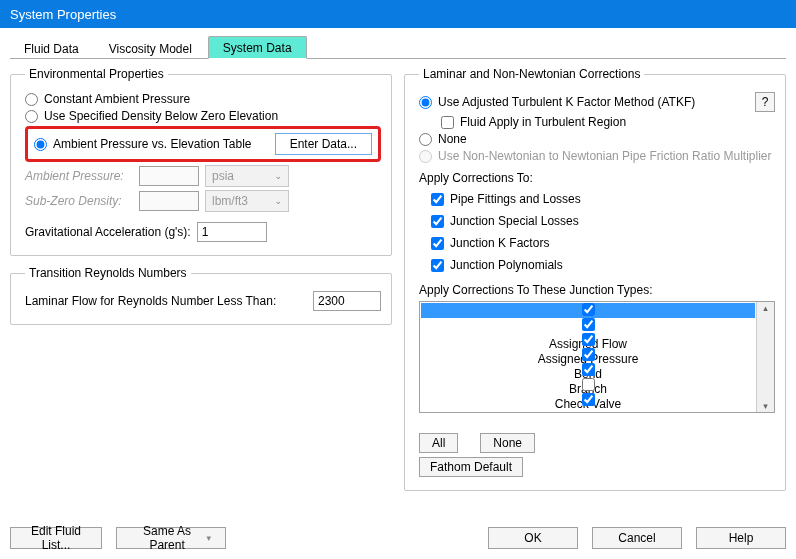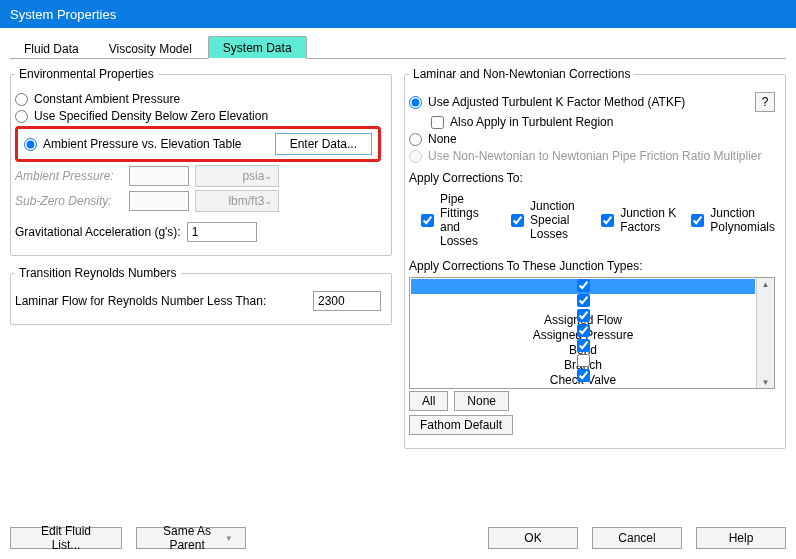--- a/index.html
+++ b/index.html
@@ -48,21 +48,21 @@
   .body {
     display: flex;
     gap: 12px;
     padding-top: 8px;
   }
   .col { flex: 1; }
   fieldset {
     border: 1px solid #c8c8c8;
     border-radius: 2px;
     margin: 0 0 10px 0;
-    padding: 8px 10px 10px 4px;
+    padding: 8px 10px 10px 14px;
   }
   legend {
     padding: 0 4px;
     font-size: 12px;
     color: #000;
   }
   .row {
     display: flex;
     align-items: center;
     margin: 3px 0;
@@ -84,21 +84,21 @@
     height: 18px;
     padding: 0 4px;
     font: inherit;
     width: 60px;
   }
   .txt.small { width: 50px; }
   .txt.wide { width: 58px; }
   .combo {
     display: inline-flex;
     align-items: center;
-    justify-content: flex-end;
+    justify-content: space-between;
     border: 1px solid #c8c8c8;
     background: #f2f2f2;
     height: 20px;
     width: 70px;
     padding: 0 6px;
     color: #9a9a9a;
   }
   .chev {
     font-size: 9px;
     color: #888;
@@ -138,21 +138,21 @@
   }
   .help-btn {
     border: 1px solid #a0a0a0;
     width: 18px; height: 18px;
     display: inline-flex;
     align-items: center; justify-content: center;
     background: #f5f5f5;
   }
   .grid2 {
     display: grid;
-    grid-template-columns: 1fr 1fr 1fr 1fr;
+    grid-template-columns: 1fr;
     gap: 2px 12px;
   }
   .listbox {
     border: 1px solid #a0a0a0;
     height: 110px;
     margin-top: 4px;
     display: flex;
   }
   .list-inner {
     flex: 1;
@@ -282,21 +282,21 @@
 
         <div class="row">
           <label class="radio" style="flex:1">
             <input type="radio" name="corr" checked="" style="">
             <span>Use Adjusted Turbulent K Factor Method (ATKF)</span>
           </label>
           <span class="help-btn">?</span>
         </div>
         <label class="check" style="margin-left:22px">
           <input type="checkbox" style="">
-          <span>Also Apply in Turbulent Region</span>
+          <span>Fluid Apply in Turbulent Region</span>
         </label>
         <label class="radio">
           <input type="radio" name="corr" style="">
           <span>None</span>
         </label>
         <label class="radio disabled">
           <input type="radio" name="corr" disabled="" style="">
           <span>Use Non-Newtonian to Newtonian Pipe Friction Ratio Multiplier</span>
         </label>
 
@@ -351,35 +351,35 @@
                 <input type="checkbox" checked="" style="">
                 <span>Control Valve (non-controlling)</span>
               </div>
             </div>
           <div class="scroll">
             <span class="arrow">▴</span>
             <span class="arrow">▾</span>
           </div>
         </div>
 
-        <div class="row" style="margin-top:2px; gap:6px">
+        <div class="row" style="margin-top:20px; gap:22px">
           <button class="btn-small">All</button>
           <button class="btn-small">None</button>
         </div>
         <div class="row" style="margin-top:4px">
           <button class="btn-small" style="padding:0 10px">Fathom Default</button>
         </div>
       </fieldset>
     </div>
   </div>
 </div>
 
 <div class="footer">
   <div class="footer-left">
-    <button class="btn std" style="width:112px">Edit Fluid List...</button>
+    <button class="btn std" style="width:92px">Edit Fluid List...</button>
     <button class="btn std" style="width:110px">
       <span>Same As Parent</span>&nbsp;<span class="chev">▾</span>
     </button>
   </div>
   <div class="footer-right">
     <button class="btn std">OK</button>
     <button class="btn std">Cancel</button>
     <button class="btn std">Help</button>
   </div>
 </div>

